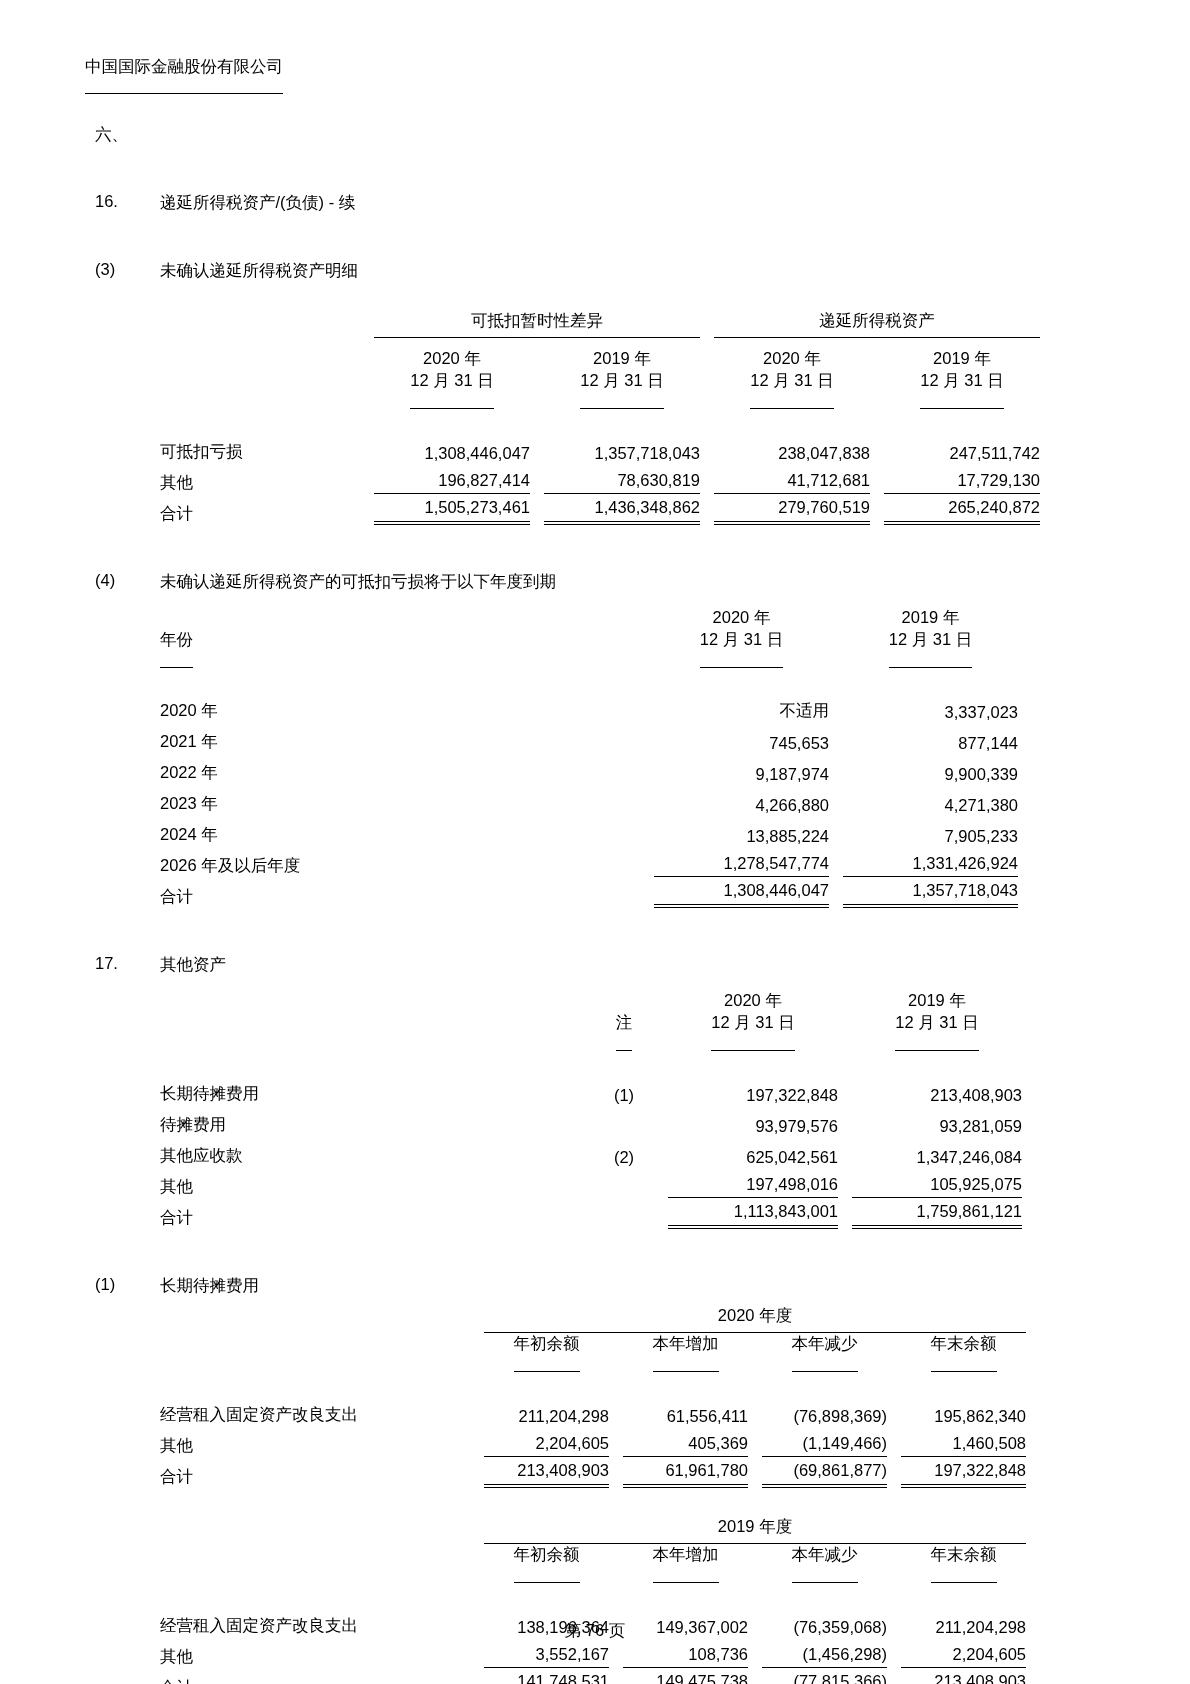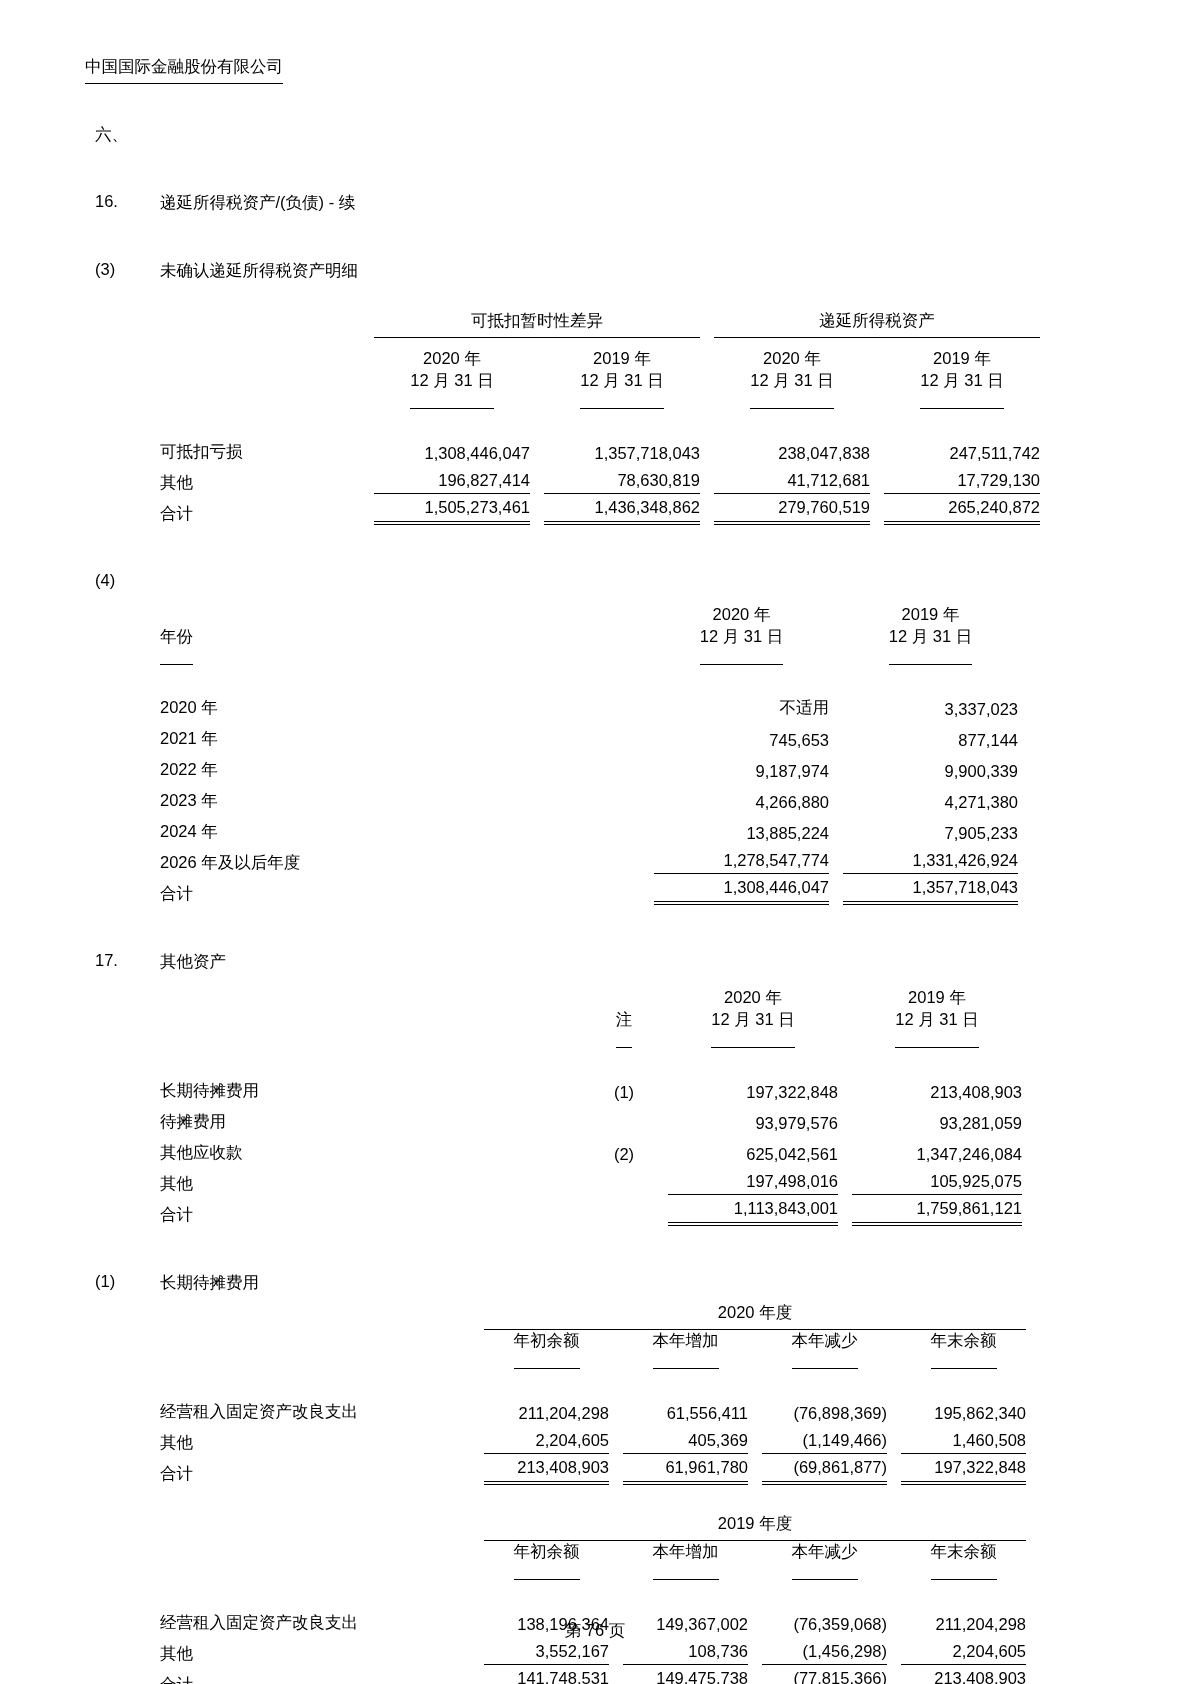--- a/index.html
+++ b/index.html
@@ -14,21 +14,21 @@
     font-family: "Liberation Sans", "Liberation Serif", sans-serif;
     font-size: 16.5px;
     padding-top: 56px;
     overflow: hidden;
   }
   .company {
     margin-left: 85px;
   }
   .company .u-text {
     border-bottom: 1px solid #000;
-    padding-bottom: 8px;
+    padding-bottom: 18px;
     text-align: center;
   }
   .sec-row {
     display: flex;
     padding-left: 95px;
   }
   .sec-num { width: 65px; flex-shrink: 0; }
   .sec-title { flex: 1; }
   .mt-l { margin-top: 46px; }
   .mt-m { margin-top: 46px; }
@@ -160,20 +160,21 @@
       <td class="num rule-dbl">1,505,273,461</td>
       <td class="num rule-dbl">1,436,348,862</td>
       <td class="num rule-dbl">279,760,519</td>
       <td class="num rule-dbl">265,240,872</td>
     </tr>
   </tbody>
     </table>
 
   <div class="sec-row mt-m">
     <span class="sec-num">(4)</span>
+    <span class="sec-title">未确认递延所得税资产的可抵扣亏损将于以下年度到期</span>
   </div>
 
   <table class="t4" style="margin-top:4px;">
     <colgroup>
       <col class="c-lbl">
         <col class="c-num">
         <col class="c-num">
     </colgroup>
     <tbody>
         <tr class="hdr">

